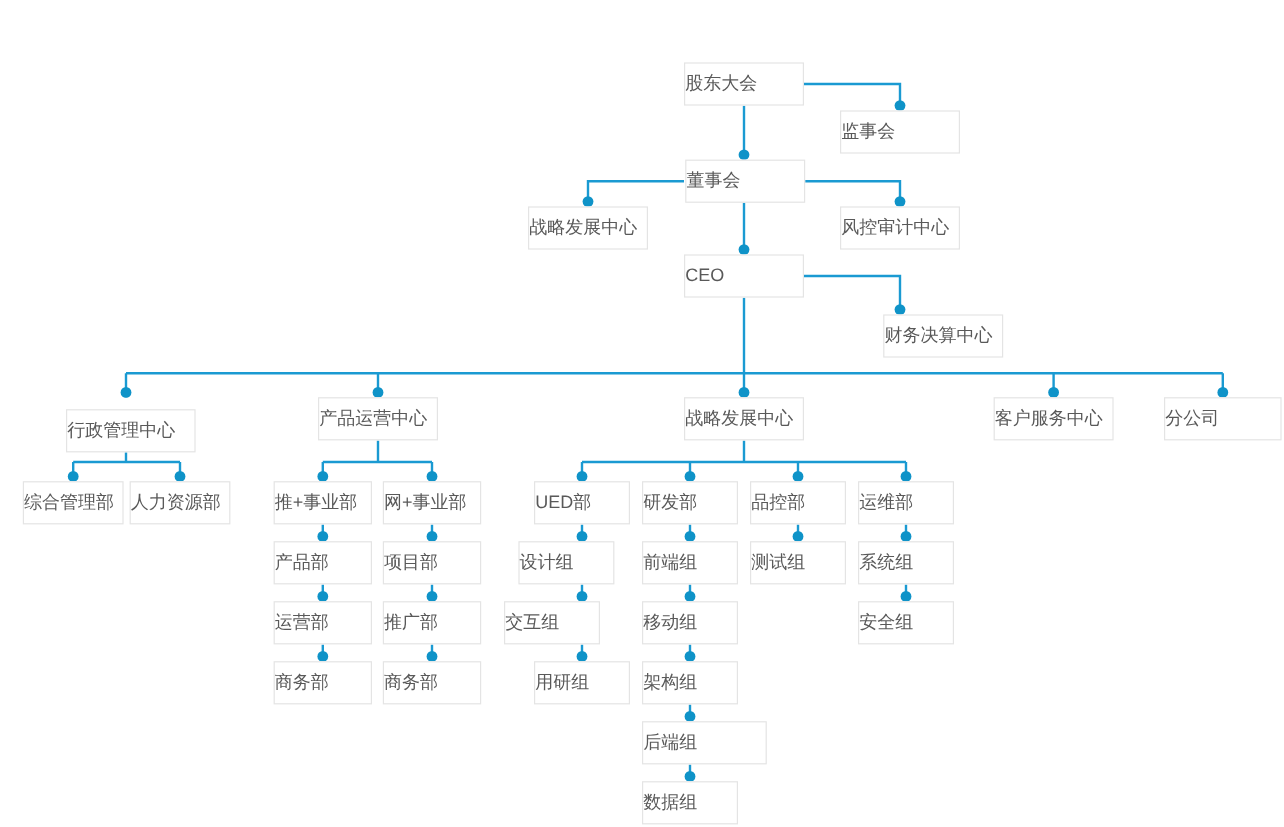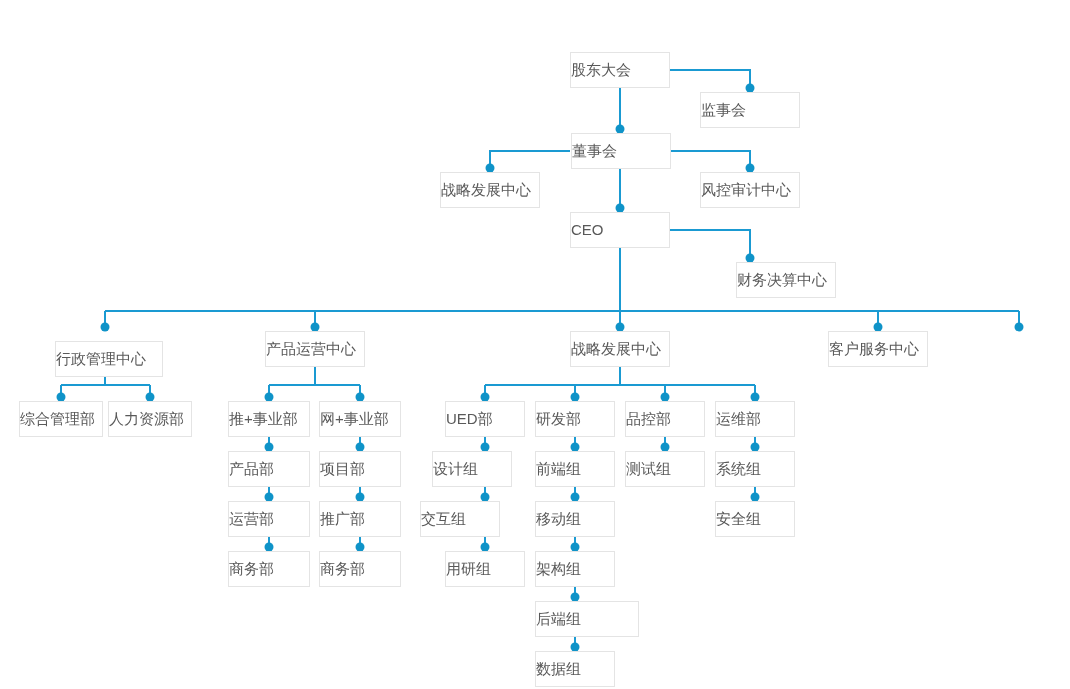--- a/index.html
+++ b/index.html
@@ -116,20 +116,21 @@
   <div class="node" style="left:571px;top:133px;width:100px">董事会</div>
   <div class="node" style="left:440px;top:172px;width:100px">战略发展中心</div>
   <div class="node" style="left:700px;top:172px;width:100px">风控审计中心</div>
   <div class="node" style="left:570px;top:212px;width:100px">CEO</div>
   <div class="node" style="left:736px;top:262px;width:100px">财务决算中心</div>
 
   <div class="node" style="left:55px;top:341px;width:108px">行政管理中心</div>
   <div class="node" style="left:265px;top:331px;width:100px">产品运营中心</div>
   <div class="node" style="left:570px;top:331px;width:100px">战略发展中心</div>
   <div class="node" style="left:828px;top:331px;width:100px">客户服务中心</div>
+  <div class="node" style="left:970px;top:331px;width:98px">分公司</div>
 
   <div class="node" style="left:19px;top:401px;width:84px">综合管理部</div>
   <div class="node" style="left:108px;top:401px;width:84px">人力资源部</div>
 
   <div class="node" style="left:228px;top:401px;width:82px">推+事业部</div>
   <div class="node" style="left:319px;top:401px;width:82px">网+事业部</div>
   <div class="node" style="left:319px;top:451px;width:82px">项目部</div>
   <div class="node" style="left:228px;top:451px;width:82px">产品部</div>
   <div class="node" style="left:228px;top:501px;width:82px">运营部</div>
   <div class="node" style="left:319px;top:501px;width:82px">推广部</div>

